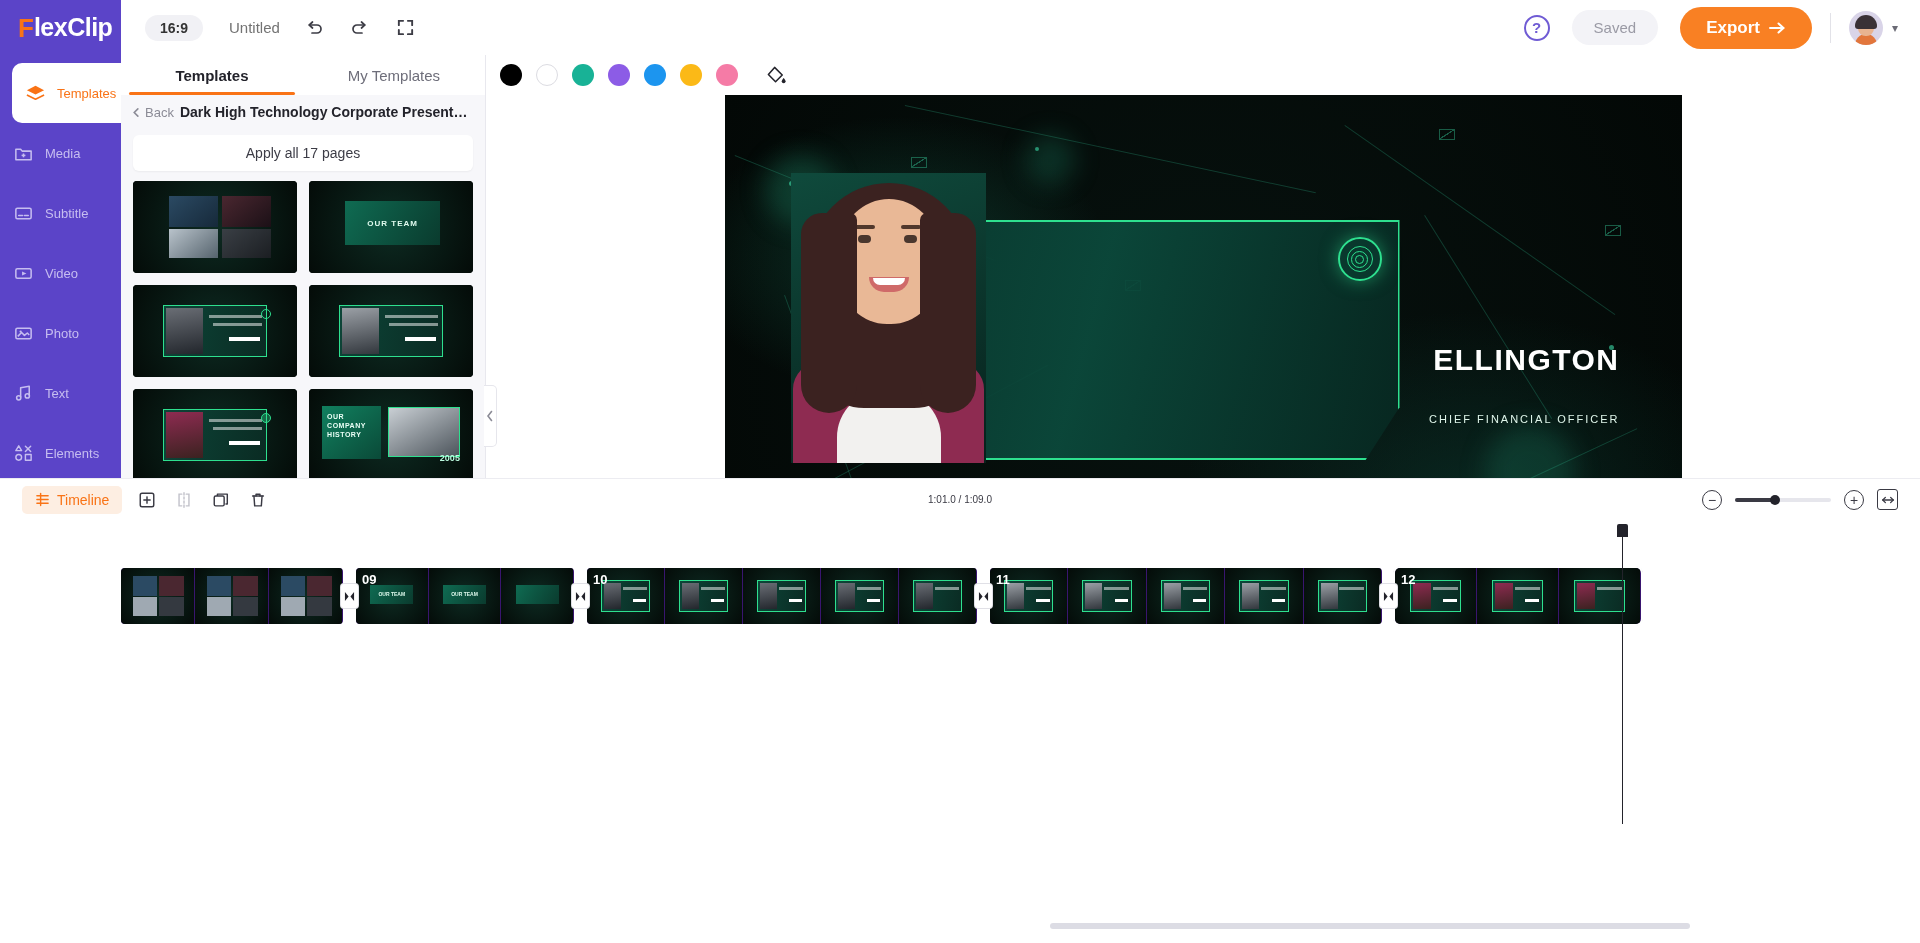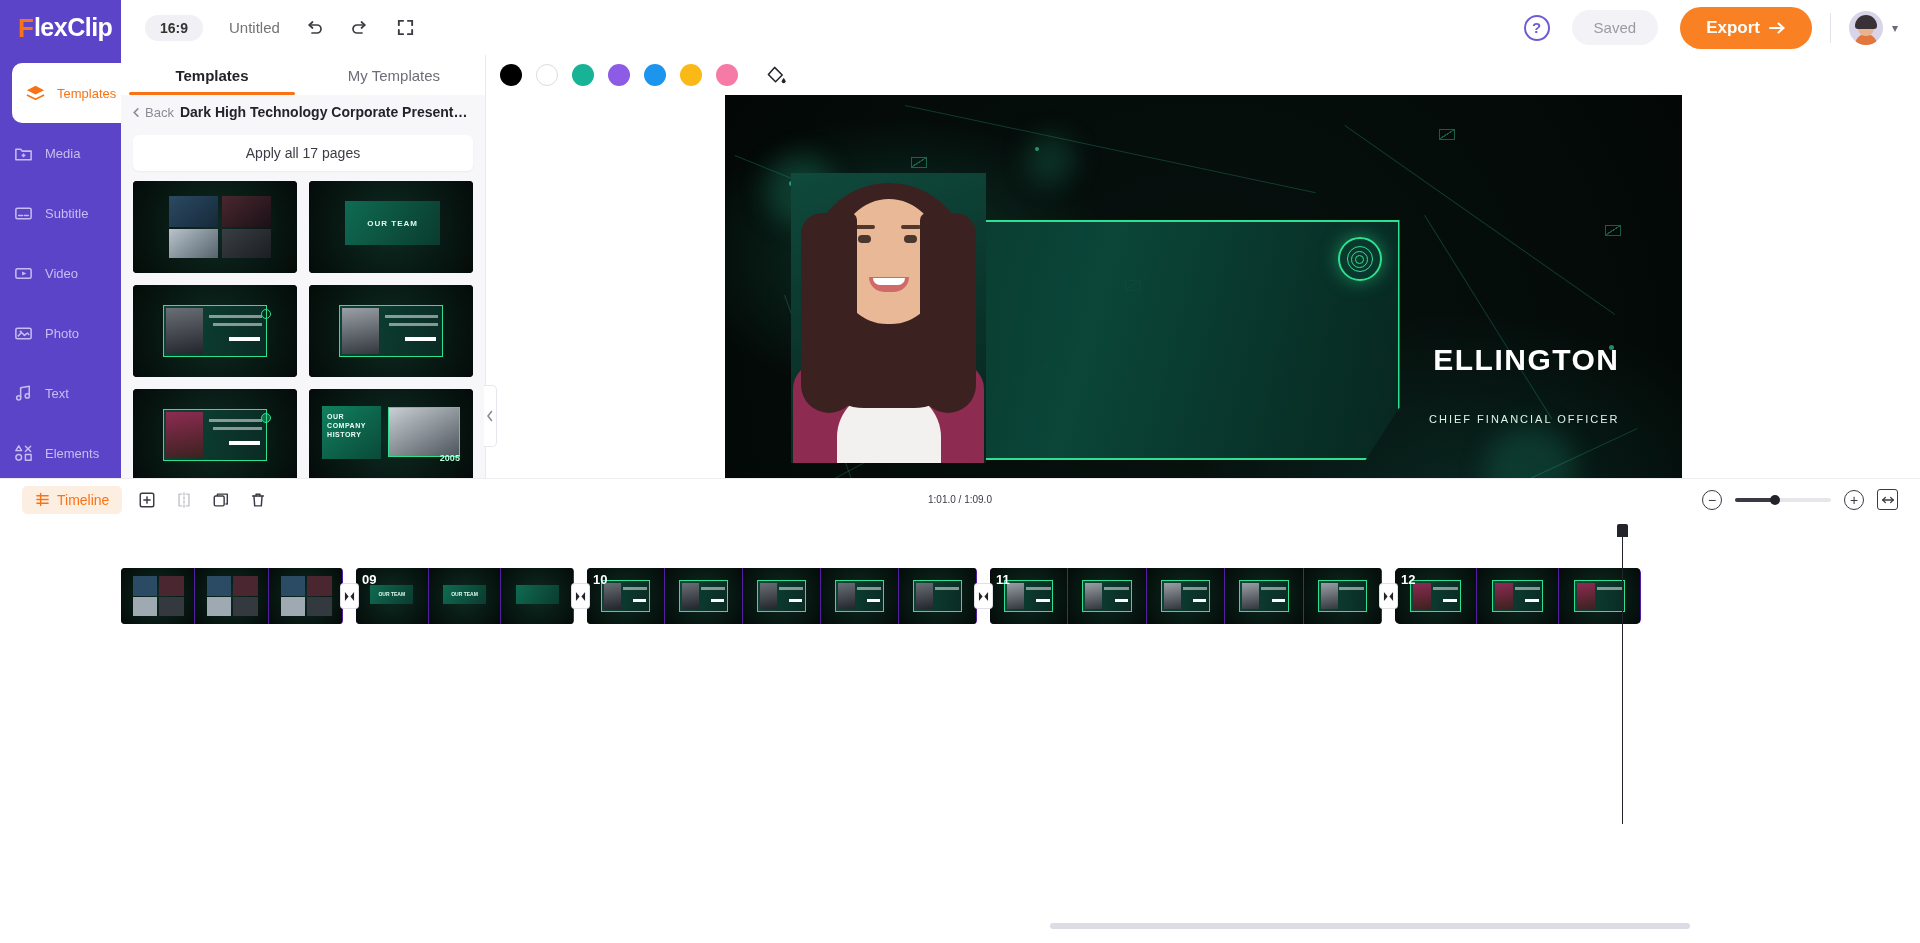--- a/index.html
+++ b/index.html
@@ -114,21 +114,21 @@
   .tl-time { position: absolute; left: 0; right: 0; text-align: center; font-size: 10px; color: #3a3a44; pointer-events: none; }
   .tl-right { margin-left: auto; display: flex; align-items: center; gap: 13px; }
   .zbtn { width: 20px; height: 20px; border-radius: 50%; border: 1.6px solid #3a3a44; display: flex; align-items: center; justify-content: center; font-size: 14px; color: #3a3a44; cursor: pointer; line-height: 1; }
   .zslider { width: 96px; height: 4px; background: #e6e6ec; border-radius: 2px; position: relative; cursor: pointer; }
   .zfill { position: absolute; left: 0; top: 0; height: 4px; background: #3a3a44; border-radius: 2px; width: 42%; }
   .zknob { position: absolute; left: 42%; top: -3px; width: 10px; height: 10px; border-radius: 50%; background: #23232b; margin-left: -5px; }
   .fitbtn { width: 21px; height: 21px; border: 1.6px solid #3a3a44; border-radius: 3px; display: flex; align-items: center; justify-content: center; cursor: pointer; color: #3a3a44; }
 
   .tl-tracks { flex: 1; background: #fff; position: relative; overflow: hidden; }
   .clip-row { position: absolute; left: 121px; top: 48px; height: 56px; display: flex; align-items: center; }
-  .clip { height: 56px; background: #6d28d9; border-radius: 4px; position: relative; overflow: hidden; display: flex; cursor: pointer; }
+  .clip { height: 56px; background: #4c1d95; border-radius: 4px; position: relative; overflow: hidden; display: flex; cursor: pointer; }
   .clip.selected { outline: 2.5px solid #ffffff; box-shadow: 0 0 0 1.5px #9a9aa5; border-radius: 5px; }
   .clip-num { position: absolute; left: 6px; top: 4px; color: #fff; font-size: 13px; font-weight: bold; z-index: 3; }
   .cframe { height: 56px; flex: 1; position: relative; overflow: hidden; border-right: 1px solid rgba(0,0,0,.25); }
   .transition { width: 17px; height: 24px; background: #fff; border-radius: 3px; display: flex; align-items: center; justify-content: center; margin: 0 -2px; z-index: 4; position: relative; cursor: pointer; box-shadow: 0 0 0 1px #e0e0e6; }
   .playhead { position: absolute; top: 16px; bottom: 0; width: 1px; background: #23232b; z-index: 10; }
   .playhead::before { content:''; position: absolute; left: -5px; top: -10px; width: 11px; height: 13px; background: #23232b; border-radius: 2px 2px 0 0; }
   .hscroll { position: absolute; left: 1050px; bottom: 14px; width: 640px; height: 6px; background: #dcdce4; border-radius: 3px; cursor: pointer; }
 
   .mini { position: absolute; inset: 0; background: radial-gradient(circle at 50% 50%, #0d2b22, #040b08); }
   .mini-card { position: absolute; left: 18%; top: 22%; width: 64%; height: 56%; background: linear-gradient(100deg, #0d4538, #0a2b23); border: 0.6px solid #2ee08f; }

